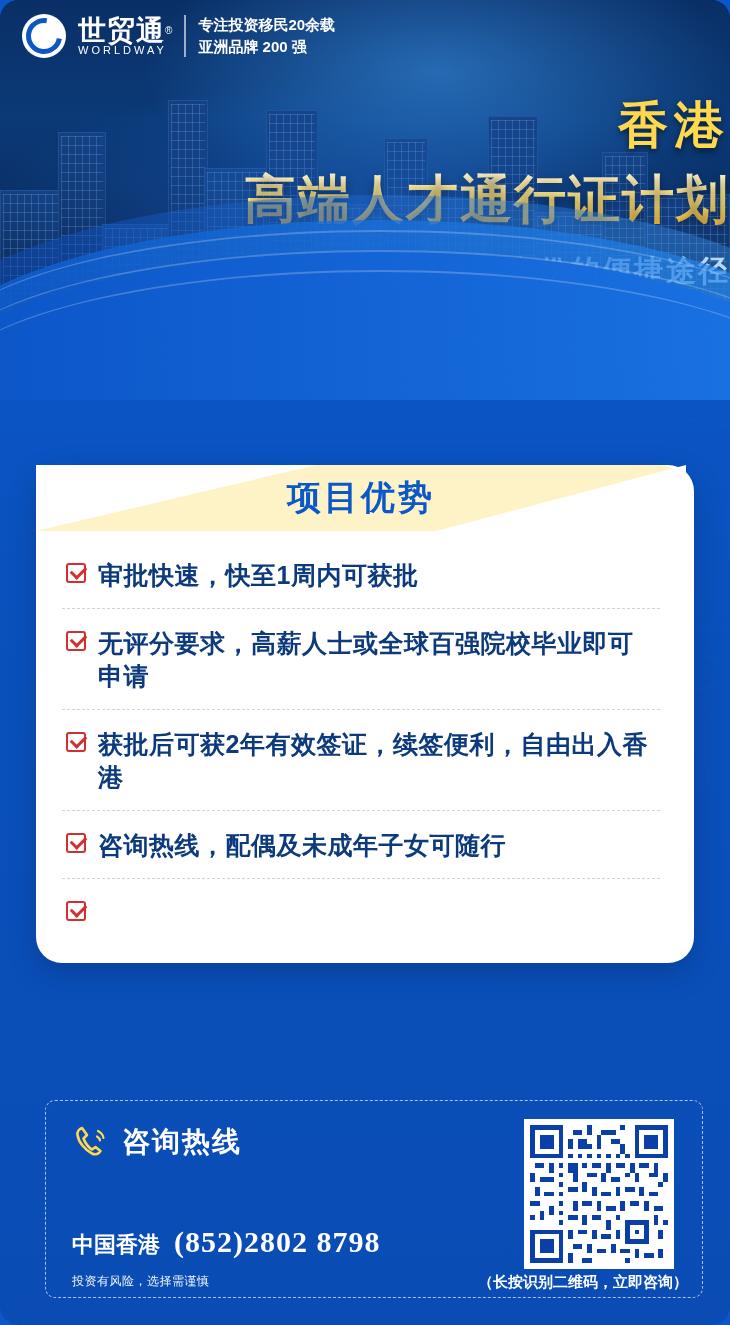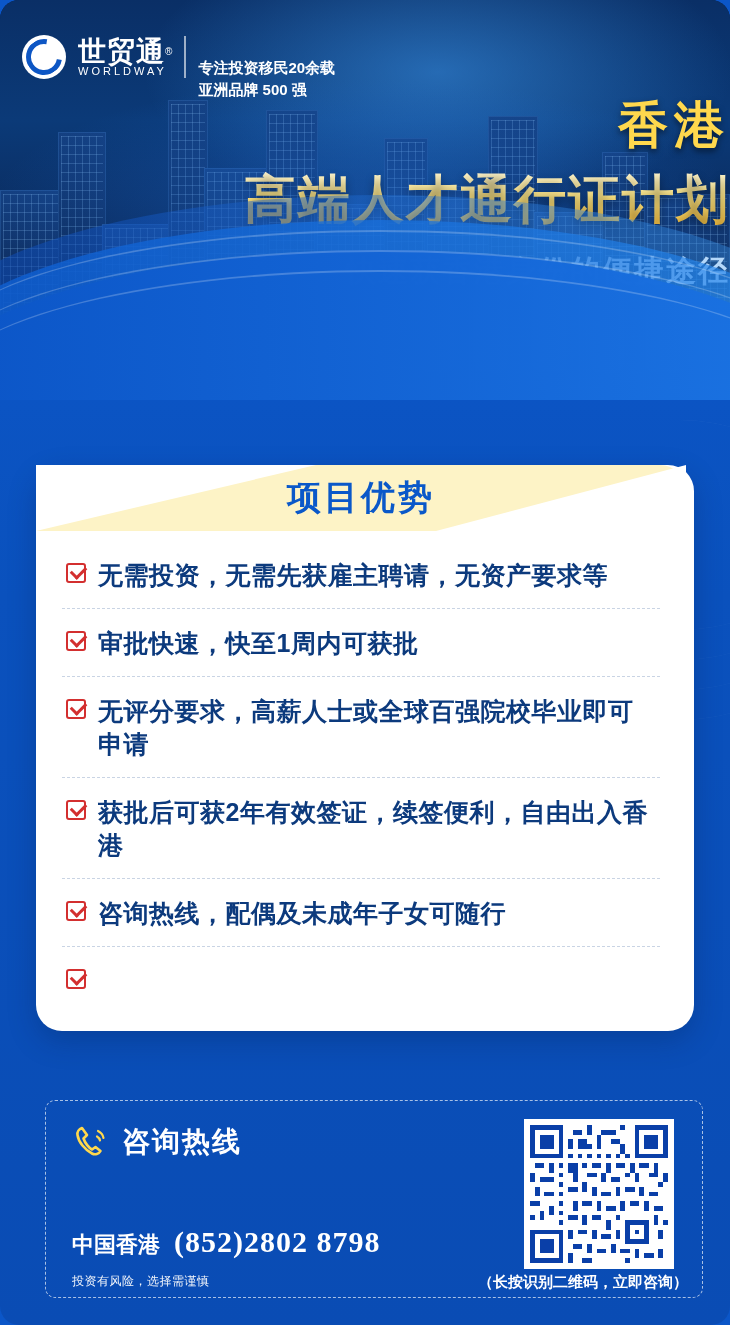--- a/index.html
+++ b/index.html
@@ -80,21 +80,21 @@
   .logo-cn {
     font-size: 28px; font-weight: 700; color: #fff; letter-spacing: 1px;
     position: relative; display: inline-block;
   }
   .logo-reg { font-size: 10px; vertical-align: super; color: #fff; }
   .logo-en {
     font-size: 11px; color: #fff; letter-spacing: 3px; margin-top: 0;
     font-family: "Liberation Sans", sans-serif;
   }
   .logo-divider { width: 2px; height: 42px; background: rgba(255,255,255,.6); }
-  .logo-slogan { color: #fff; font-size: 15px; line-height: 1.45; font-weight: 600; margin-top: 43px; }
+  .logo-slogan { color: #fff; font-size: 15px; line-height: 1.45; font-weight: 600; }
 
   
   .hero-titles { position: absolute; top: 92px; left: 0; width: 730px; text-align: right; z-index: 7; }
   .t1 {
     font-size: 50px; font-weight: 800; color: #ffd84d; letter-spacing: 6px;
     text-shadow: 0 3px 6px rgba(0,0,0,.55);
   }
   .t2 {
     margin-top: 6px;
     font-size: 52px; font-weight: 800; letter-spacing: 2px;
@@ -275,21 +275,21 @@
       <div class="logo-mark"></div>
       <div class="logo-text">
         <div>
           <span class="logo-cn">世贸通</span><span class="logo-reg">®</span>
         </div>
         <div class="logo-en">WORLDWAY</div>
       </div>
       <div class="logo-divider"></div>
       <div class="logo-slogan">
         <div>专注投资移民20余载</div>
-        <div>亚洲品牌 500 强</div>
+        <div>亚洲品牌 200 强</div>
       </div>
     </div>
 
     <div class="hero-titles">
       <div class="t1">香港</div>
       <div class="t2">高端人才通行证计划</div>
       <div class="t3">
         <span class="dash">——</span><span>快速获香港身份的便捷途径</span>
       </div>
     </div>
@@ -310,24 +310,20 @@
   </div>
 
   <div class="card">
     <div class="card-header">
       <span class="notch-l"></span>
       <span class="notch-r"></span>
       <span class="card-title">项目优势</span>
     </div>
 
     <div class="adv-list">
-      <div class="adv-item">
-        <span class="tick"></span>
-        <span class="adv-text">无需投资，无需先获雇主聘请，无资产要求等</span>
-      </div>
       <div class="adv-item">
         <span class="tick"></span>
         <span class="adv-text">审批快速，快至1周内可获批</span>
       </div>
       <div class="adv-item">
         <span class="tick"></span>
         <span class="adv-text">无评分要求，高薪人士或全球百强院校毕业即可申请</span>
       </div>
       <div class="adv-item">
         <span class="tick"></span>

